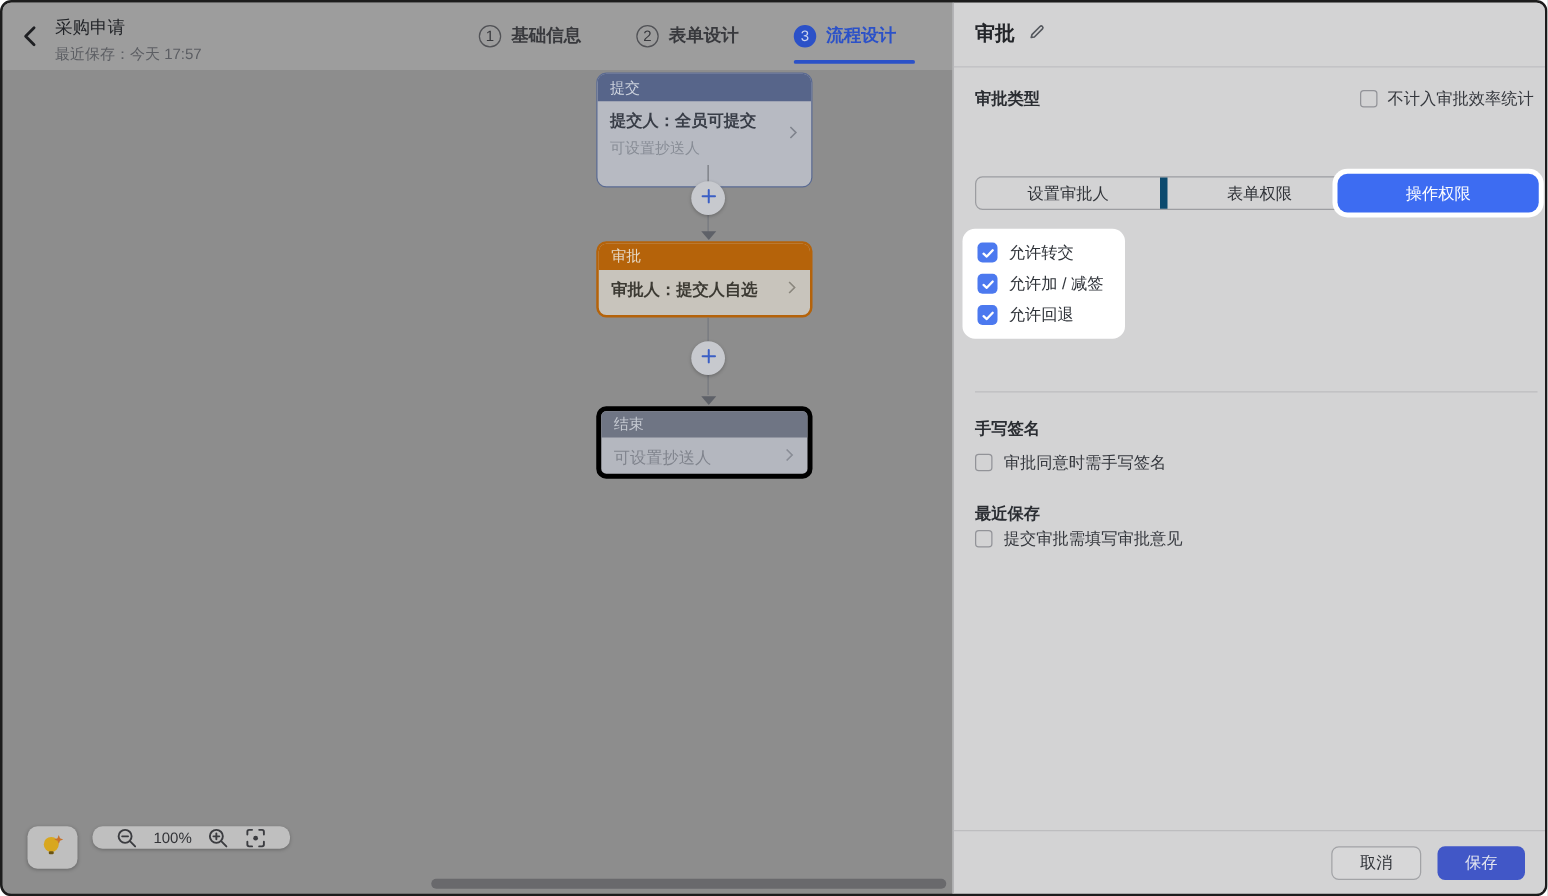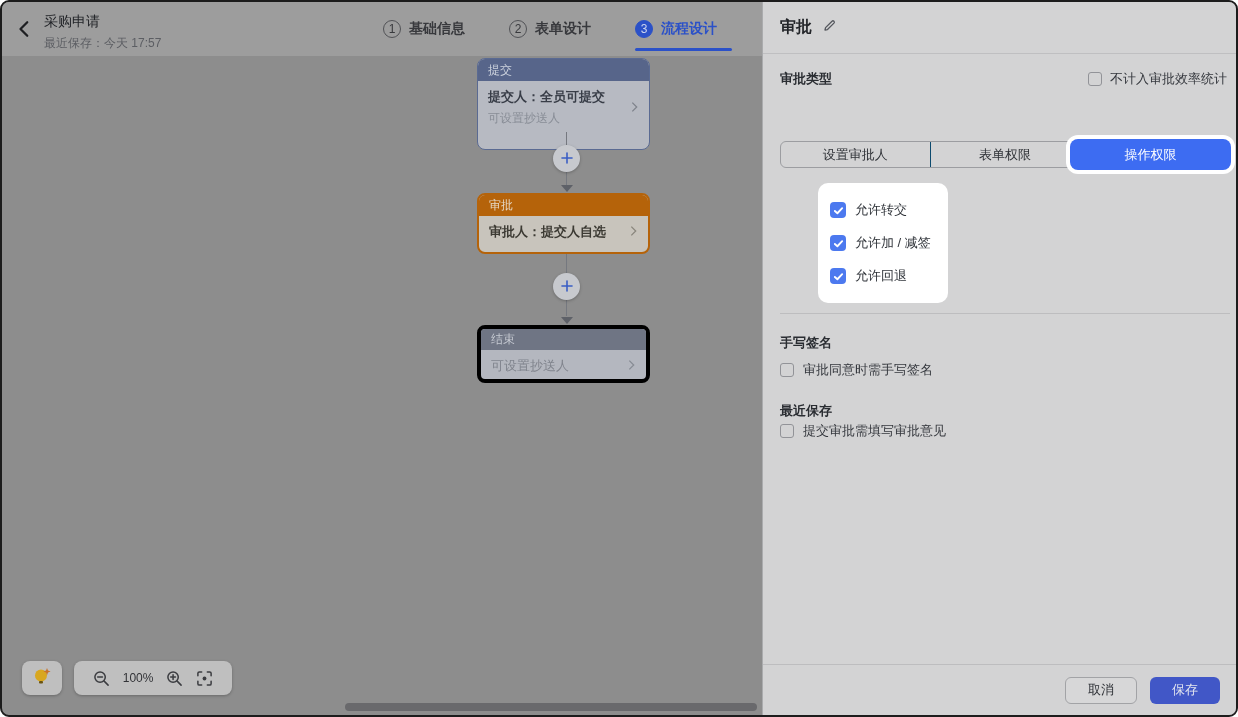--- a/index.html
+++ b/index.html
@@ -42,21 +42,21 @@
   .arrow-down{position:absolute;left:559px;width:0;height:0;border-left:6px solid transparent;
     border-right:6px solid transparent;border-top:7px solid #5e6168;}
   .arrow1{top:183px;} .arrow2{top:315px;}
   .plus-btn{position:absolute;left:551px;width:27px;height:27px;border-radius:50%;background:#c7c9ce;
     display:flex;align-items:center;justify-content:center;box-shadow:0 1px 3px rgba(0,0,0,.25);cursor:pointer;}
   .plus1{top:143px;} .plus2{top:271px;}
 
   
   .bulb-btn{position:absolute;left:20px;top:659px;width:40px;height:34px;border-radius:8px;background:#bfbfbf;
     box-shadow:0 1px 3px rgba(0,0,0,.25);display:flex;align-items:center;justify-content:center;cursor:pointer;}
-  .zoom-toolbar{position:absolute;left:72px;top:659px;width:158px;height:34px;border-radius:8px;background:#bfbfbf;
+  .zoom-toolbar{position:absolute;left:72px;top:659px;width:158px;height:18px;border-radius:8px;background:#bfbfbf;
     box-shadow:0 1px 3px rgba(0,0,0,.25);display:flex;align-items:center;justify-content:space-evenly;padding:0 6px;}
   .zoom-label{font-size:12px;color:#323337;}
   .tool-icon{display:flex;align-items:center;cursor:pointer;}
   .h-scrollbar{position:absolute;left:343px;top:701px;width:412px;height:8px;border-radius:4px;background:#69696c;cursor:pointer;}
 
   
   .panel{position:absolute;left:760px;top:0;width:474px;height:713px;background:#d3d3d4;border-left:1px solid #aaabad;}
   .panel-header{height:52px;border-bottom:1px solid #bfbfc1;display:flex;align-items:center;gap:10px;padding:0 17px;}
   .panel-title{font-size:16px;font-weight:bold;color:#232529;}
   .sec-label{position:absolute;font-size:13px;font-weight:bold;color:#2a2d32;}
@@ -65,27 +65,27 @@
   .cb-empty{width:14px;height:14px;border:1.5px solid #929398;border-radius:3px;background:transparent;flex:0 0 auto;}
   .cb-label{font-size:13px;color:#34373d;}
   .radio-row{position:absolute;left:17px;top:98px;display:flex;gap:28px;}
   .radio{display:flex;align-items:center;gap:8px;font-size:13px;color:#34373d;cursor:pointer;}
   .radio-dot{width:13px;height:13px;border:1.5px solid #8f9096;border-radius:50%;}
   .radio-dot.on{width:14px;height:14px;border:none;background:#2d62dc;position:relative;}
   .radio-dot.on::after{content:"";position:absolute;left:4.5px;top:4.5px;width:5px;height:5px;border-radius:50%;background:#e9edf6;}
 
   .tab-group{position:absolute;left:17px;top:139px;width:450px;height:27px;border:1px solid #9c9da1;border-radius:6px;display:flex;}
   .tab{flex:1;display:flex;align-items:center;justify-content:center;font-size:13px;font-weight:500;color:#2f3237;cursor:pointer;}
-  .tab.mid{border-left:1px solid #0c4a6e;border-right:1px solid #9c9da1;}
+  .tab.mid{border-left:6px solid #0c4a6e;border-right:1px solid #9c9da1;}
   .tab-active{position:absolute;left:289px;top:-3px;width:161px;height:31px;background:#3d6cf2;color:#ffffff;
     border-radius:8px;box-shadow:0 0 0 4px #ffffff;display:flex;align-items:center;justify-content:center;
     font-size:13px;font-weight:500;cursor:pointer;z-index:3;}
 
-  .spotlight{position:absolute;left:7px;top:181px;width:130px;height:120px;background:#ffffff;border-radius:10px;
-    display:flex;flex-direction:column;justify-content:space-evenly;padding:3px 0;z-index:2;margin-left:48px;}
+  .spotlight{position:absolute;left:7px;top:181px;width:130px;height:88px;background:#ffffff;border-radius:10px;
+    display:flex;flex-direction:column;justify-content:space-evenly;padding:3px 0;z-index:2;}
   .perm-row{display:flex;align-items:center;gap:9px;padding:0 12px;cursor:pointer;}
   .cb-checked{width:16px;height:16px;background:#4c79ef;border-radius:4px;display:flex;align-items:center;justify-content:center;flex:0 0 auto;}
   .perm-label{font-size:13px;color:#2f3339;white-space:nowrap;}
 
   .divider{position:absolute;left:17px;top:311px;width:450px;height:1px;background:#bdbdbf;}
   .lbl-sign{left:17px;top:332px;}
   .sign-row{position:absolute;left:17px;top:359px;display:flex;align-items:center;gap:9px;cursor:pointer;}
   .lbl-comment{left:17px;top:400px;}
   .comment-row{position:absolute;left:17px;top:420px;display:flex;align-items:center;gap:9px;cursor:pointer;}
 

